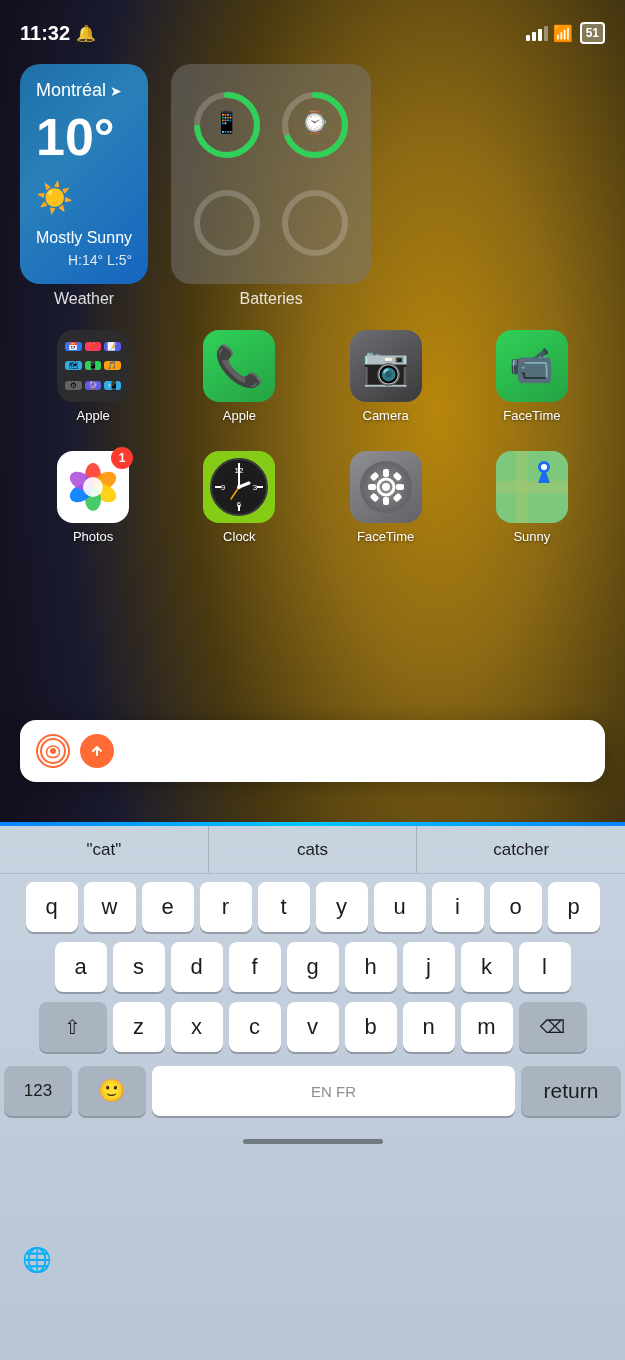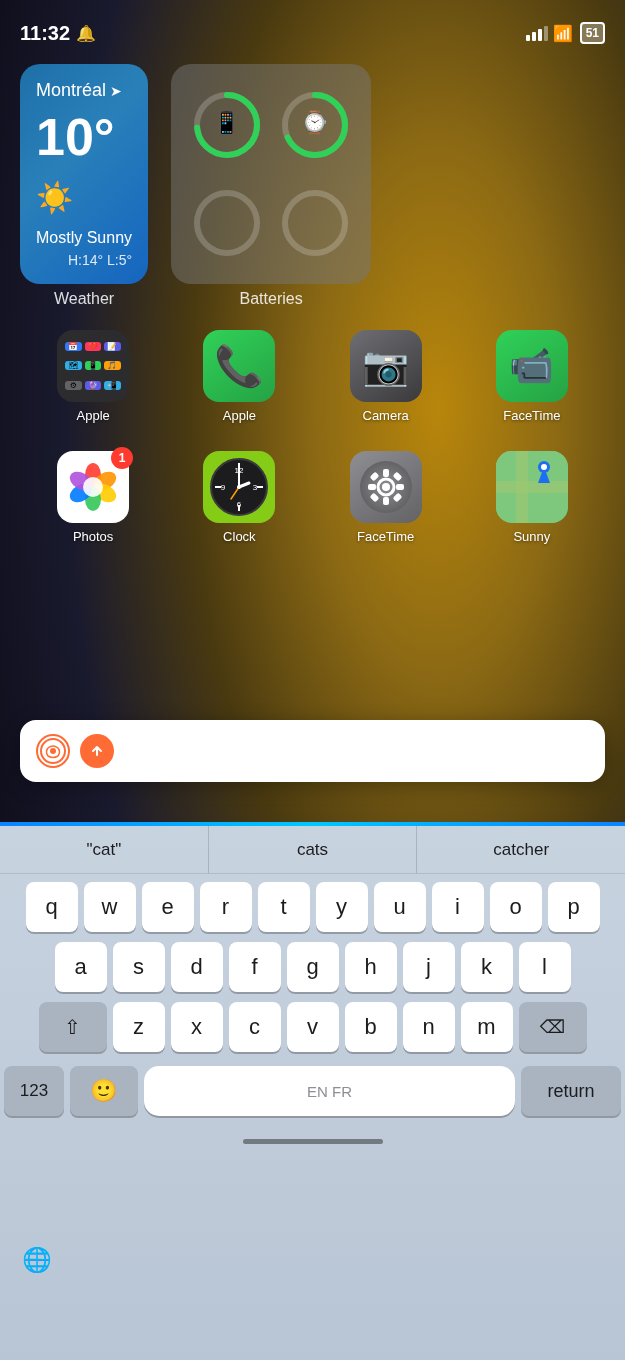--- a/index.html
+++ b/index.html
@@ -392,24 +392,24 @@
       width: 52px;
     }
 
     .key-special {
       background: #aab4c0;
       color: #1c1c1e;
     }
 
     .key-shift { width: 68px; font-size: 20px; }
     .key-delete { width: 68px; font-size: 18px; }
-    .key-123 { width: 60px; font-size: 17px; }
+    .key-123 { width: 68px; font-size: 17px; }
     .key-emoji { width: 68px; font-size: 22px; }
-    .key-space { flex: 1; font-size: 15px; color: #8e8e93; border-radius: 15px; }
-    .key-return { width: 100px; font-size: 18px; }
+    .key-space { flex: 1; font-size: 15px; color: #8e8e93; }
+    .key-return { width: 100px; font-size: 21px; }
 
     
     .bottom-row {
       display: flex;
       gap: 6px;
       padding: 0 4px 8px;
       align-items: center;
     }
 
     

